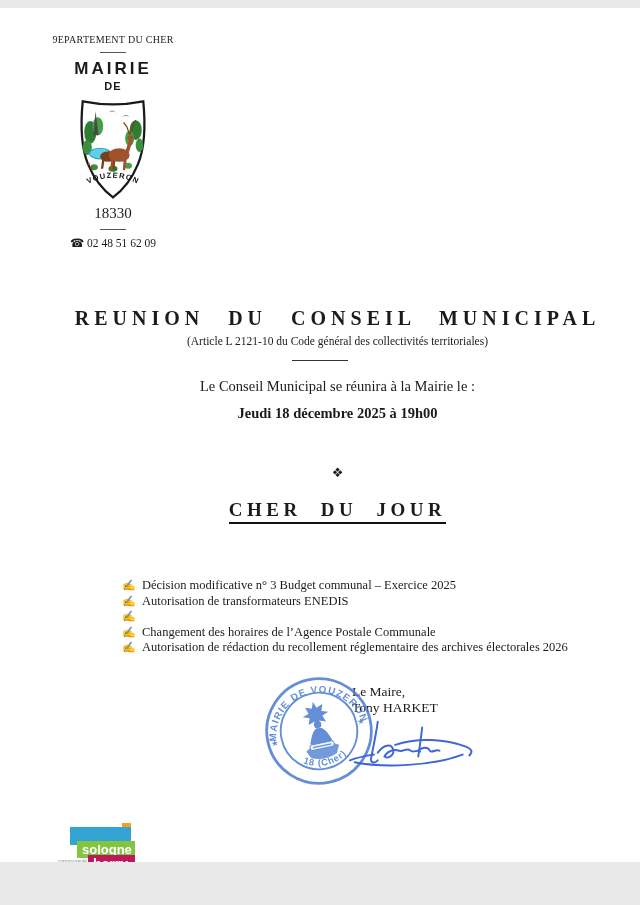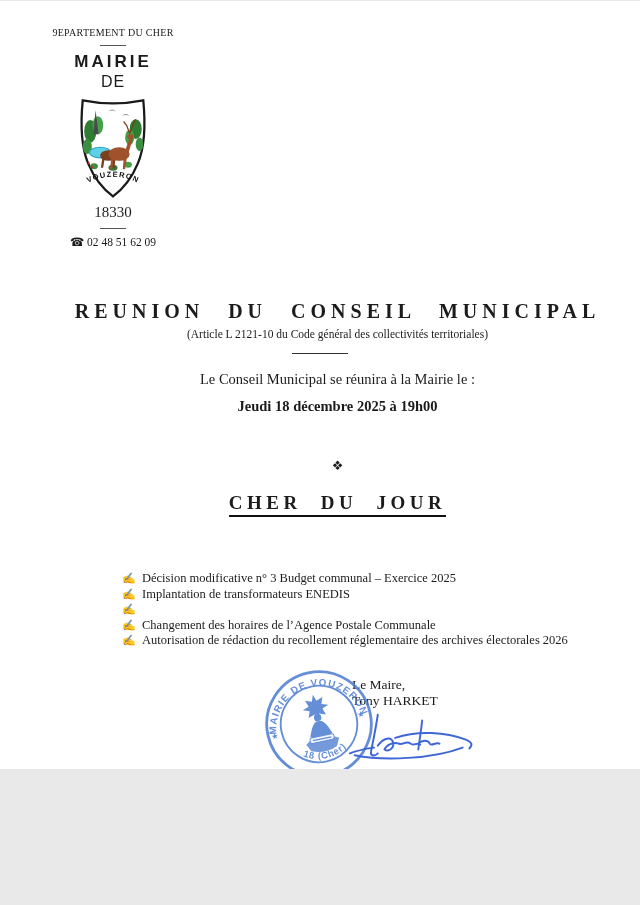--- a/index.html
+++ b/index.html
@@ -1,26 +1,26 @@
 <!DOCTYPE html>
 <html><head>
 <meta charset="utf-8">
 <style>
   html,body { margin:0; padding:0; background:#e9e9e9; }
   .page {
-    position:relative; width:640px; height:768px; margin:1px auto;
+    position:relative; width:640px; height:854px; margin:8px auto;
     background:#ffffff; overflow:hidden;
     font-family:"Liberation Serif", serif; color:#1b1b1b;
   }
   
   .header-block { position:absolute; left:15px; top:26px; width:196px; text-align:center; }
   .dept { font-size:10px; letter-spacing:0.3px; }
   .hr-small { width:26px; border:none; border-top:1px solid #555; margin:7px auto 6px auto; }
   .mairie { font-family:"Liberation Sans", sans-serif; font-weight:bold; font-size:17px; letter-spacing:3px; margin-top:4px; }
-  .mairie-de { font-family:"Liberation Sans", sans-serif; font-weight:normal; font-size:16px; letter-spacing:1px; margin-top:1px; }
+  .mairie-de { font-family:"Liberation Sans", sans-serif; font-weight:bold; font-size:11px; letter-spacing:1px; margin-top:1px; }
   .crest { width:76px; height:106px; margin:4px auto 0 auto; display:block; }
   .postal { font-size:15px; margin-top:3px; }
   .contact { font-size:11.5px; margin-top:2px; }
   .contact.email { font-size:10.5px; }
   
   .center-line { position:absolute; left:0; right:0; text-align:center;padding-left:35px; }
   .main-title { top:299px; font-size:20px; font-weight:bold; letter-spacing:5px; word-spacing:14px; }
   .subtitle { top:327px; font-size:11.5px; }
   .title-divider { position:absolute; left:292px; top:352px; width:56px; border:none; border-top:1px solid #333; margin:0; }
   .meet-intro { top:370px; font-size:14.5px; }
@@ -115,21 +115,21 @@
     <span class="ordre">CHER DU JOUR</span>
   </div>
 
   <div class="agenda">
       <div class="agenda-row">
       <span class="bullet">✍</span>
       <span>Décision modificative n° 3 Budget communal – Exercice 2025</span>
     </div>
       <div class="agenda-row">
       <span class="bullet">✍</span>
-      <span>Implantation de transformateurs ENEDIS</span>
+      <span>Autorisation de transformateurs ENEDIS</span>
     </div>
       <div class="agenda-row">
       <span class="bullet">✍</span>
     </div>
       <div class="agenda-row">
       <span class="bullet">✍</span>
       <span>Changement des horaires de l’Agence Postale Communale</span>
     </div>
       <div class="agenda-row">
       <span class="bullet">✍</span>

